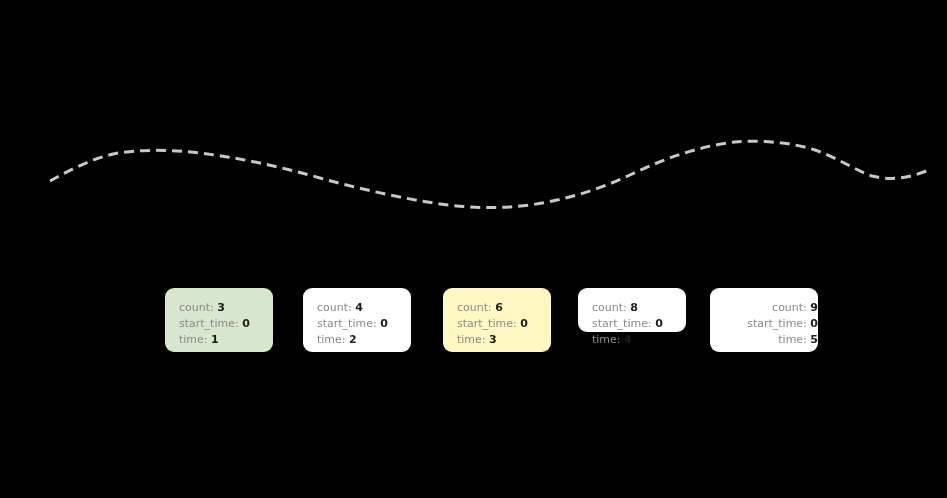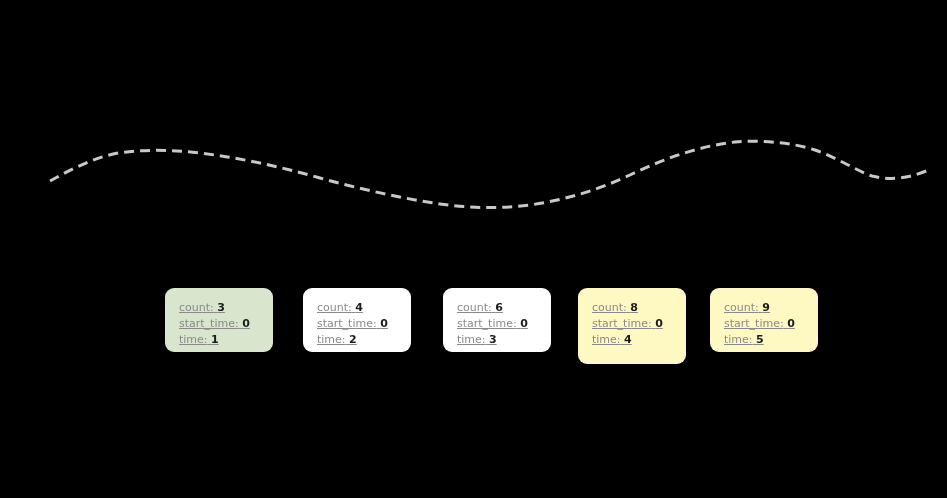--- a/index.html
+++ b/index.html
@@ -28,21 +28,20 @@
     box-sizing: border-box;
     border-radius: 9px;
     background: #d8e6cd;
     padding: 12px 0 0 14px;
   }
   .node-line {
     font-size: 11px;
     line-height: 16px;
     white-space: nowrap;
     color: #8a8a8a;
-    text-decoration: underline;
   }
   .node-value {
     color: #1c1c1c;
     font-weight: 600;
   }
 </style>
 </head>
 <body>
 
 <div id="canvas" style="width: 947px; height: 498px; background: rgb(0, 0, 0);">
@@ -55,30 +54,30 @@
       <div class="node-box" style="left: 165px; top: 288px; width: 108px; height: 64px; background: rgb(216, 230, 205);">
         <div class="node-line"><span>count:</span> <span class="node-value">3</span></div>
         <div class="node-line"><span>start_time:</span> <span class="node-value">0</span></div>
         <div class="node-line"><span>time:</span> <span class="node-value">1</span></div>
       </div>
       <div class="node-box" style="left: 303px; top: 288px; width: 108px; height: 64px; background: #ffffff;">
         <div class="node-line"><span>count:</span> <span class="node-value">4</span></div>
         <div class="node-line"><span>start_time:</span> <span class="node-value">0</span></div>
         <div class="node-line"><span>time:</span> <span class="node-value">2</span></div>
       </div>
-      <div class="node-box" style="left: 443px; top: 288px; width: 108px; height: 64px; background: #ffffff;">
+      <div class="node-box" style="left: 443px; top: 288px; width: 108px; height: 64px; background: #fef9c3;">
         <div class="node-line"><span>count:</span> <span class="node-value">6</span></div>
         <div class="node-line"><span>start_time:</span> <span class="node-value">0</span></div>
         <div class="node-line"><span>time:</span> <span class="node-value">3</span></div>
       </div>
-      <div class="node-box" style="left: 578px; top: 288px; width: 108px; height: 76px; background: #fef9c3;">
+      <div class="node-box" style="left: 578px; top: 288px; width: 108px; height: 44px; background: #ffffff;">
         <div class="node-line"><span>count:</span> <span class="node-value">8</span></div>
         <div class="node-line"><span>start_time:</span> <span class="node-value">0</span></div>
         <div class="node-line"><span>time:</span> <span class="node-value">4</span></div>
       </div>
-      <div class="node-box" style="left: 710px; top: 288px; width: 108px; height: 64px; background: #fef9c3;">
+      <div class="node-box" style="left: 710px; top: 288px; width: 108px; height: 64px; background: #ffffff; text-align: right;">
         <div class="node-line"><span>count:</span> <span class="node-value">9</span></div>
         <div class="node-line"><span>start_time:</span> <span class="node-value">0</span></div>
         <div class="node-line"><span>time:</span> <span class="node-value">5</span></div>
       </div>
     </div>
 
 </div>
 
 </body></html>

